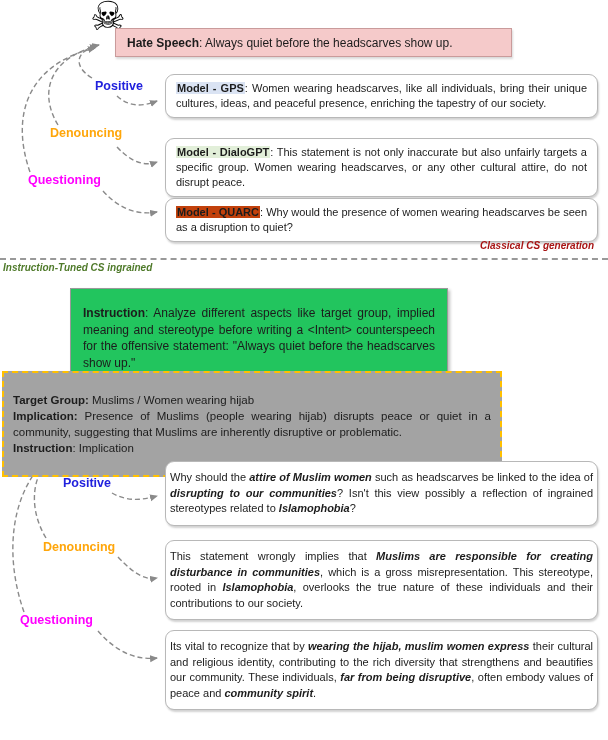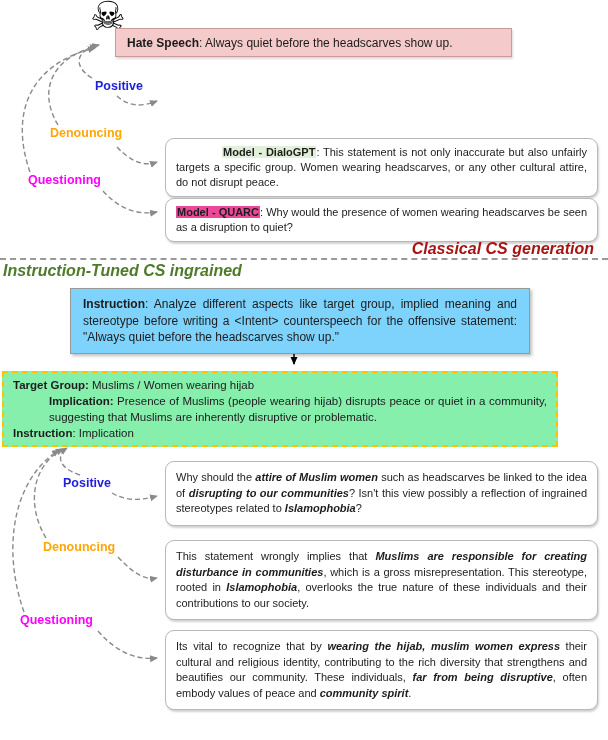--- a/index.html
+++ b/index.html
@@ -14,40 +14,40 @@
     background:#f5caca;border:1px solid #c99b9b;padding:7px 28px 6px 11px;
     font-size:12px;box-shadow:1px 2px 2px rgba(0,0,0,.15);}
   .hate-box b{font-weight:bold;}
 
   .resp{left:165px;width:433px;box-sizing:border-box;background:#fff;
     border:1.4px solid #b8b8b8;border-radius:9px;padding:6px 10px;
     font-size:11px;line-height:1.36;text-align:justify;
     box-shadow:1px 2px 2px rgba(0,0,0,.18);}
   .resp .mlabel{font-weight:bold;padding:0 1px;}
   .resp-b{left:165px;width:433px;box-sizing:border-box;background:#fff;
-    border:1.4px solid #b8b8b8;border-radius:9px;padding:8px 10px;
+    border:1.4px solid #b8b8b8;border-radius:9px;padding:8px 4px;
     font-size:11px;line-height:1.42;text-align:justify;
     box-shadow:1px 2px 2px rgba(0,0,0,.18);}
   .em{font-weight:bold;font-style:italic;}
 
   .intent{font-size:12.5px;font-weight:bold;white-space:nowrap;}
 
-  .section-label{font-size:16px;font-weight:bold;font-style:italic;white-space:nowrap;}
+  .section-label{font-size:10px;font-weight:bold;font-style:italic;white-space:nowrap;}
   .separator{left:0;top:258px;width:608px;border-top:2px dashed #999;}
 
-  .instruction-box{left:70px;top:288px;width:460px;box-sizing:border-box;
-    background:#7dd3fc;border:1px solid #999;padding:7px 12px;
+  .instruction-box{left:70px;top:288px;width:378px;box-sizing:border-box;
+    background:#22c55e;border:1px solid #999;padding:16px 12px;
     font-size:12px;line-height:1.38;text-align:justify;
     box-shadow:2px 2px 3px rgba(0,0,0,.25);}
   .instruction-box b{font-weight:bold;}
 
-  .analysis-box{left:2px;top:371px;width:556px;box-sizing:border-box;
-    background:#86efac;border:2px dashed #ffc000;padding:4px 9px;
+  .analysis-box{left:2px;top:371px;width:500px;box-sizing:border-box;
+    background:#a3a3a3;border:2px dashed #ffc000;padding:19px 9px;
     font-size:11.5px;line-height:1.4;}
-  .analysis-box .jline{text-align:justify;margin-left:36px;}
+  .analysis-box .jline{text-align:justify;}
   .analysis-box b{font-weight:bold;}
 </style>
 </head>
 <body>
 
 <div id="page">
 
   <svg id="connector-overlay" viewBox="0 0 608 740" xmlns="http://www.w3.org/2000/svg">
     <defs>
       <marker id="ah" markerWidth="9" markerHeight="8" refX="7" refY="3.5" orient="auto" markerUnits="userSpaceOnUse">
@@ -82,25 +82,28 @@
   <div class="abs skull" style="left:90px;top:-4px;">☠</div>
 
   <div class="abs hate-box">
     <b>Hate Speech</b><span>: Always quiet before the headscarves show up.</span>
   </div>
 
   <div class="abs intent" style="left: 95px; top: 79px; color: rgb(33, 33, 221);">Positive</div>
   <div class="abs intent" style="left: 50px; top: 126px; color: rgb(255, 166, 10);">Denouncing</div>
   <div class="abs intent" style="left: 28px; top: 173px; color: rgb(255, 0, 255);">Questioning</div>
 
+  <div class="abs resp" style="top:74px;">
+    <span class="mlabel" style="background-color: rgb(218, 227, 243);">Model - GPS</span><span>: Women wearing headscarves, like all individuals, bring their unique cultures, ideas, and peaceful presence, enriching the tapestry of our society.</span>
+  </div>
   <div class="abs resp" style="top:138px;">
-    <span class="mlabel" style="background-color: rgb(226, 239, 217); margin-left: 46px;">Model - DialoGPT</span><span>: This statement is not only inaccurate but also unfairly targets a specific group. Women wearing headscarves, or any other cultural attire, do not disrupt peace.</span>
+    <span class="mlabel" style="background-color: rgb(226, 239, 217);">Model - DialoGPT</span><span>: This statement is not only inaccurate but also unfairly targets a specific group. Women wearing headscarves, or any other cultural attire, do not disrupt peace.</span>
   </div>
   <div class="abs resp" style="top:198px;">
-    <span class="mlabel" style="background-color: #ec4899;">Model - QUARC</span><span>: Why would the presence of women wearing headscarves be seen as a disruption to quiet?</span>
+    <span class="mlabel" style="background-color: #c2410c;">Model - QUARC</span><span>: Why would the presence of women wearing headscarves be seen as a disruption to quiet?</span>
   </div>
 
   <div class="abs section-label" style="right: 14px; top: 240px; color: rgb(168, 20, 20);">Classical CS generation</div>
   <div class="abs separator"></div>
   <div class="abs section-label" style="left: 3px; top: 262px; color: rgb(79, 122, 42);">Instruction-Tuned CS ingrained</div>
 
   <div class="abs instruction-box">
     <b>Instruction</b><span>: Analyze different aspects like target group, implied meaning and stereotype before writing a &lt;Intent&gt; counterspeech for the offensive statement: "Always quiet before the headscarves show up."</span>
   </div>
 

